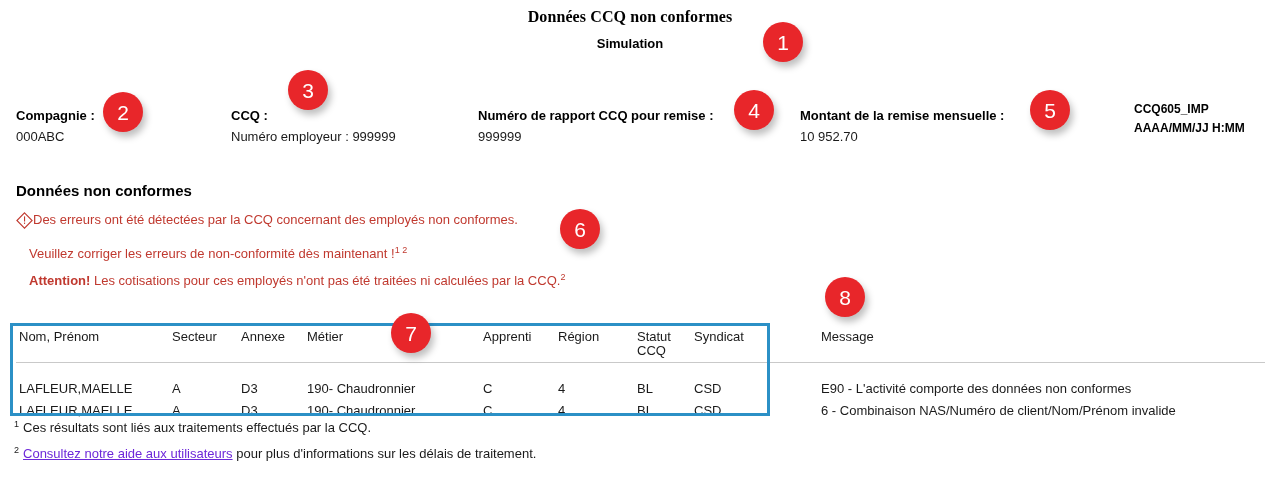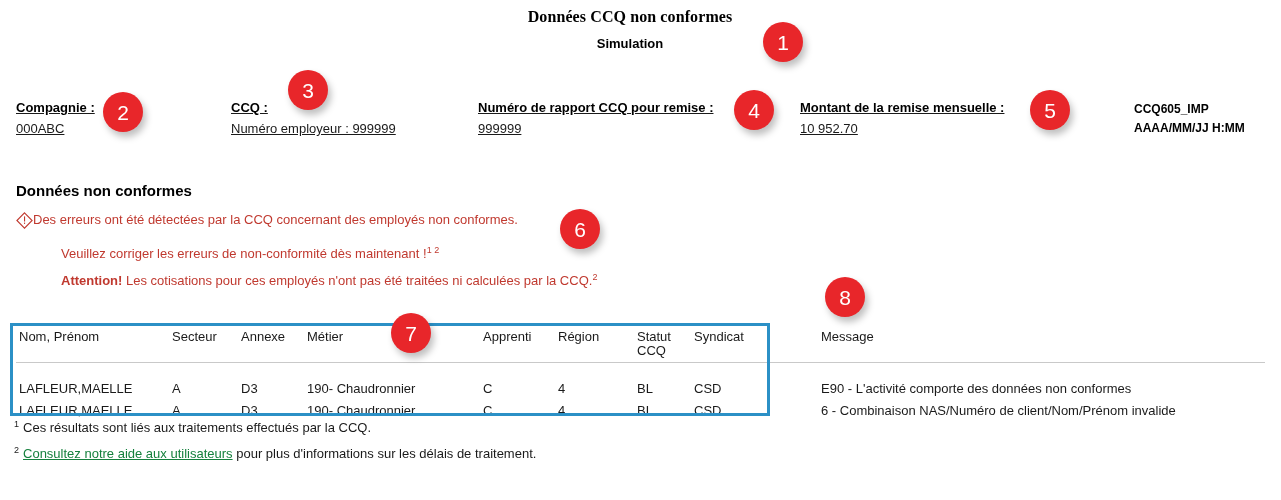--- a/index.html
+++ b/index.html
@@ -69,22 +69,21 @@
   
   .info-strip {
     position: absolute;
     left: 0;
     top: 100px;
     width: 1281px;
     height: 46px;
   }
   .info-cell {
     position: absolute;
-    top: 0;
-    text-decoration: underline;
+    top: 8px;
   }
   .info-label {
     font-size: 13px;
     font-weight: bold;
     color: #000000;
     white-space: nowrap;
     margin-bottom: 6px;
   }
   .info-value {
     font-size: 13px;
@@ -135,21 +134,21 @@
   .warn-icon {
     display: inline-block;
     width: 17px;
     height: 17px;
     flex: 0 0 17px;
     margin-top: 0px;
   }
   .error-sub {
     font-size: 13px;
     color: #c0392f;
-    margin-left: 45px;
+    margin-left: 13px;
     margin-bottom: 12px;
     white-space: nowrap;
   }
   .error-sub.bold-lead b { font-weight: bold; }
   sup {
     font-size: 9px;
     vertical-align: super;
     line-height: 0;
   }
 
@@ -226,21 +225,21 @@
     top: 420px;
     font-size: 13px;
     color: #1a1a1a;
   }
   .footnote {
     margin-bottom: 11px;
     white-space: nowrap;
   }
   .footnote sup { margin-right: 4px; }
   .footnote a {
-    color: #15803d;
+    color: #6d28d9;
     text-decoration: underline;
   }
 </style>
 </head>
 <body>
 
 <div class="title-block">
   <div class="doc-title">Données CCQ non conformes</div>
   <div class="doc-simulation">Simulation</div>
 </div>

